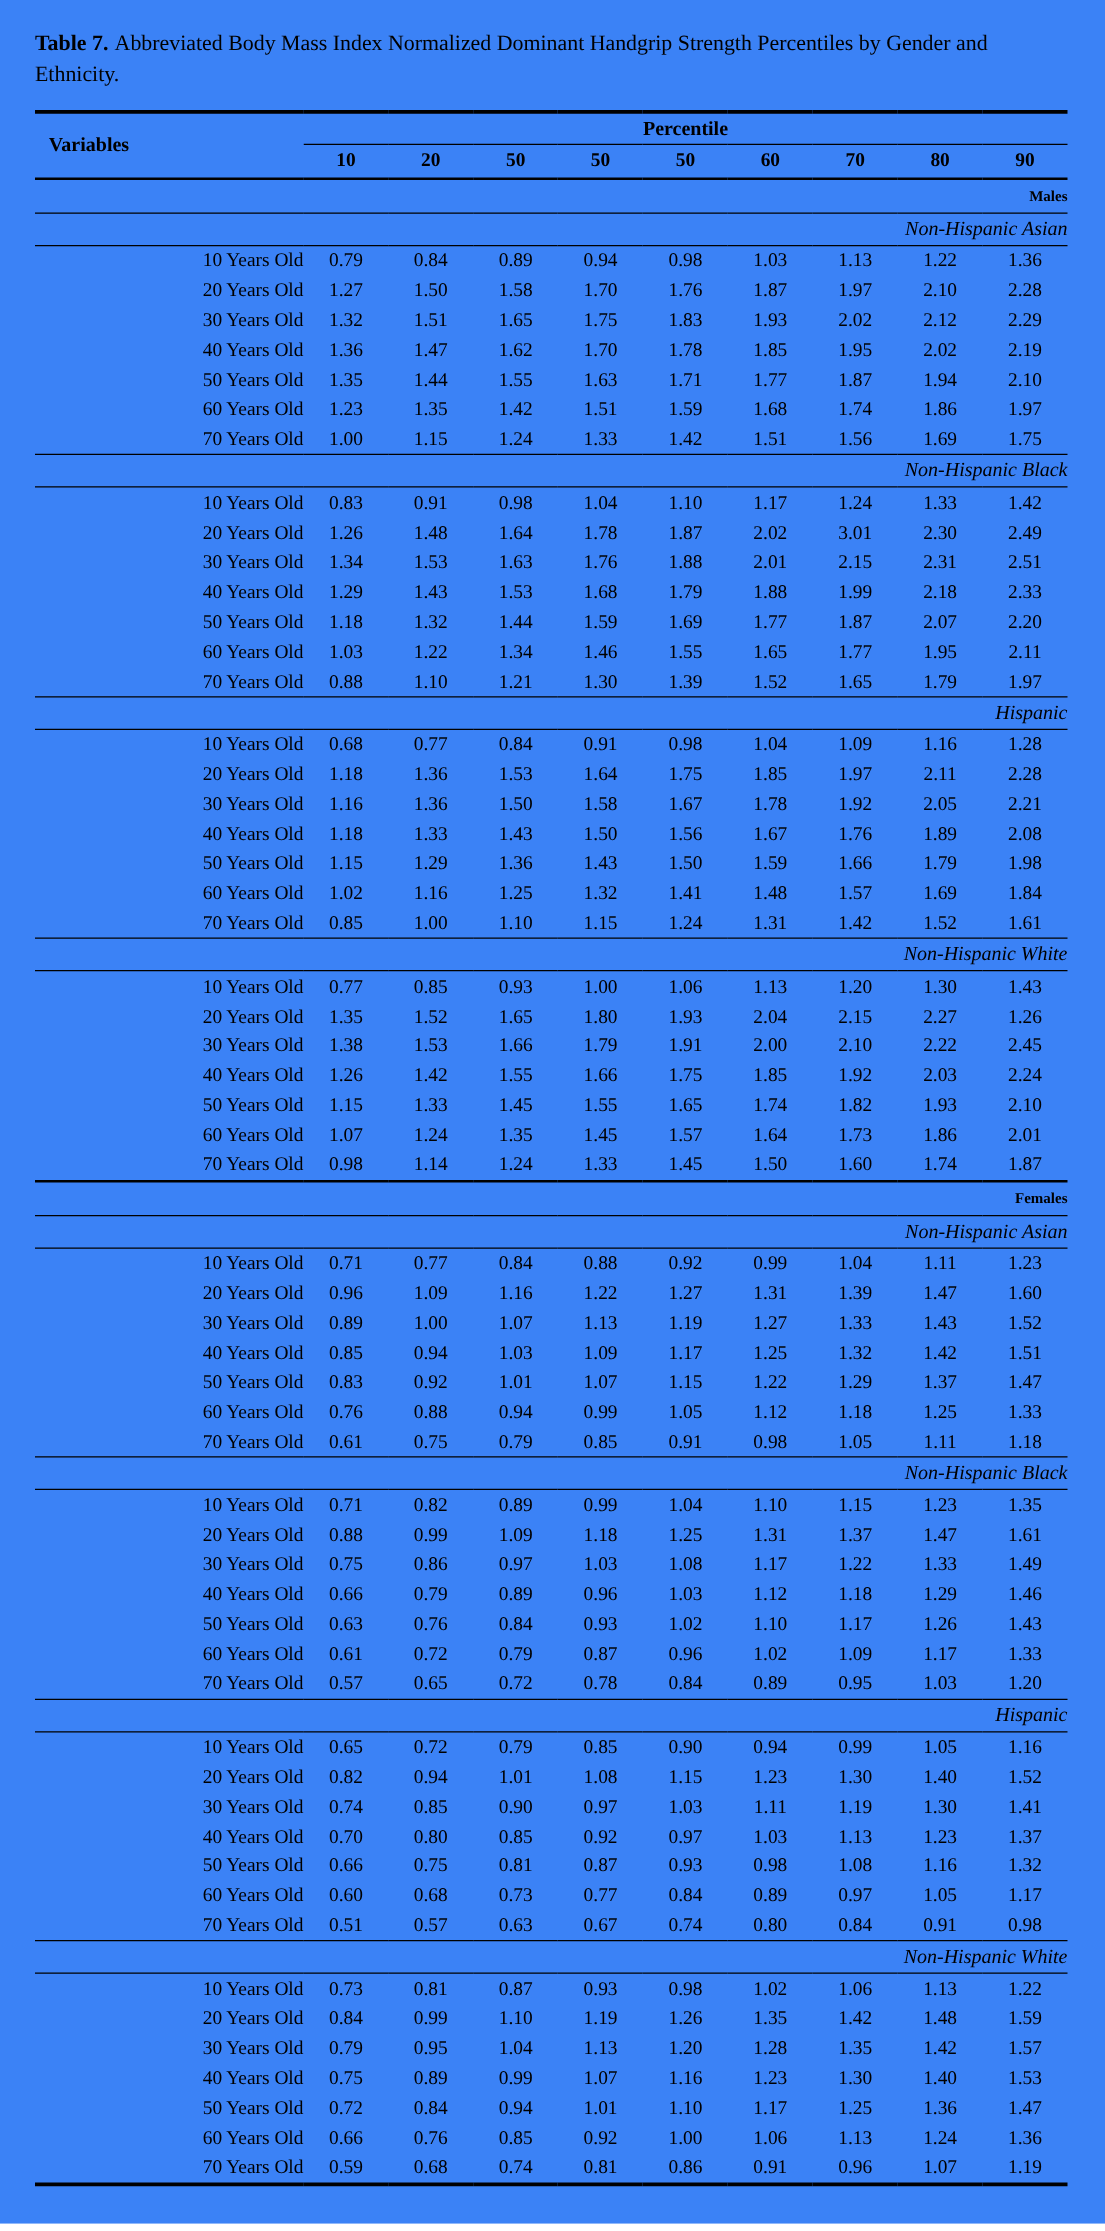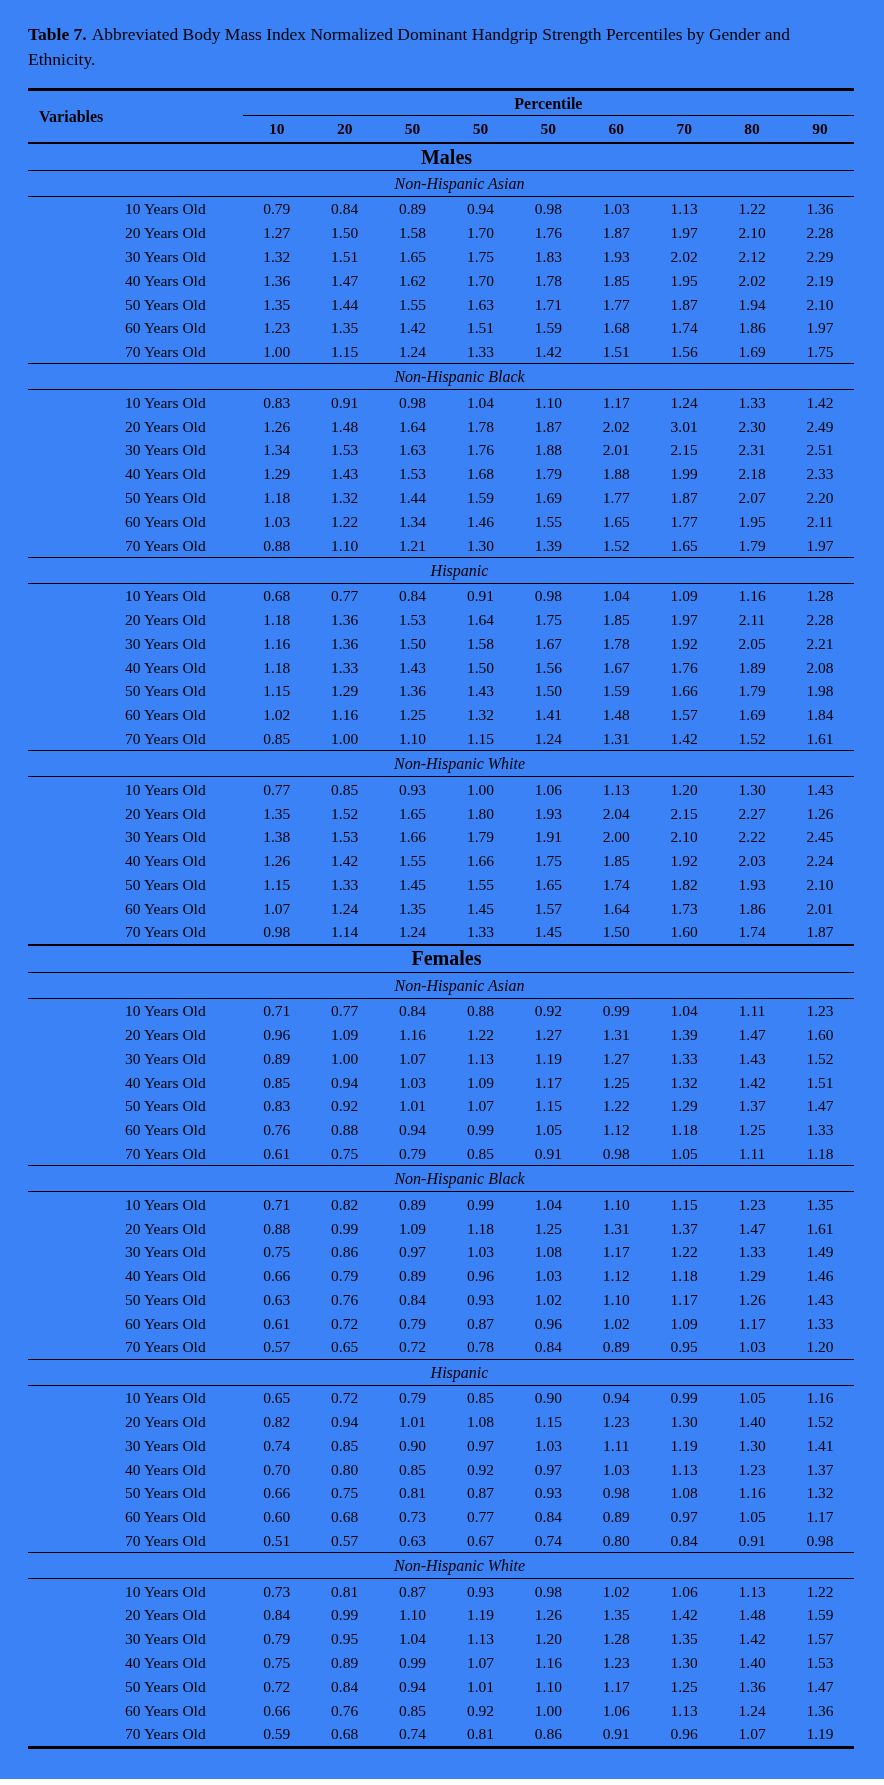--- a/index.html
+++ b/index.html
@@ -59,36 +59,36 @@
   tr.pct-cols th {
     font-size: 15.5px;
     font-weight: bold;
     padding: 3px 0 4px 0;
   }
   thead tr.pct-cols th, thead tr.pct-cols td { border-bottom: 2.2px solid #000; }
   thead { border-bottom: 2.2px solid #000; margin-top: 32px; }
 
   tr.gender-row td {
     font-weight: bold;
-    font-size: 20px;
-    text-align: center;
+    font-size: 12px;
+    text-align: right;
     padding: 3.5px 0 3.5px 11px;
     border-top: 2px solid #000;
     border-bottom: 1.2px solid #000;
   }
   tr.ethnicity-row td {
     font-style: italic;
     font-size: 16px;
-    text-align: center;
+    text-align: right;
     padding: 3px 0 3px 37px;
     border-top: 1.6px solid #000;
     border-bottom: 1.2px solid #000;
   }
   tr.data-row td.age-label {
-    text-align: center;
+    text-align: right;
     padding-left: 60px;
   }
   tr.data-row td.value-cell {
     text-align: center;
   }
 </style>
 </head>
 <body>
 
 <div class="page">

